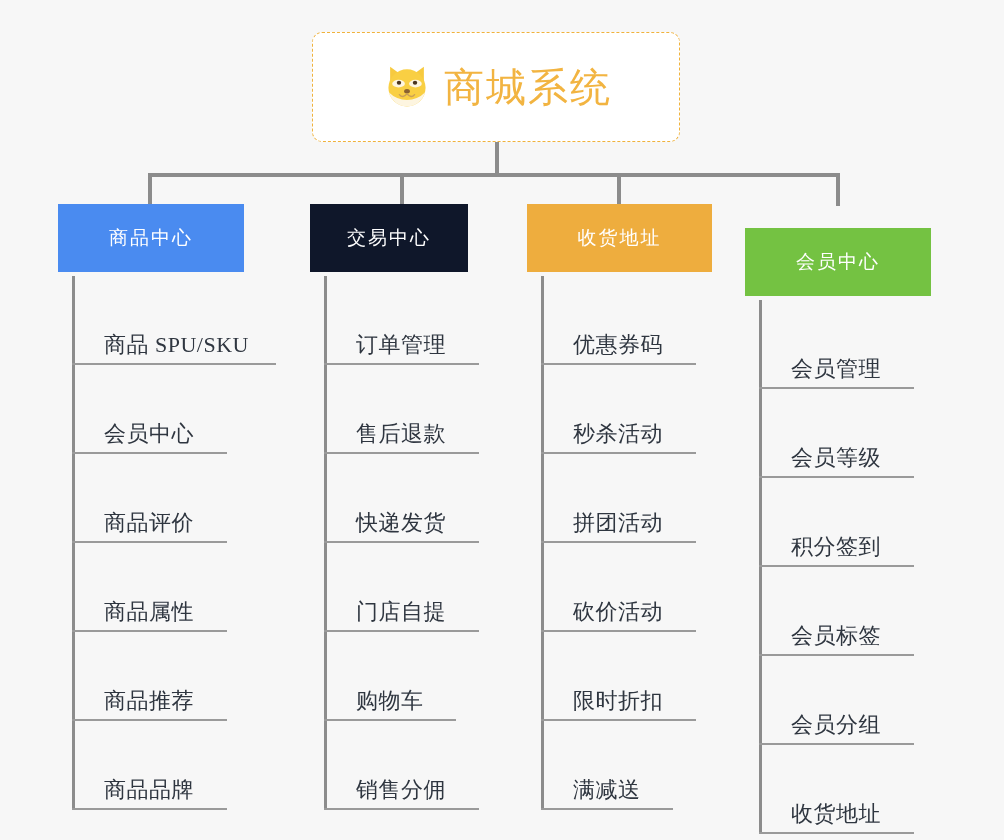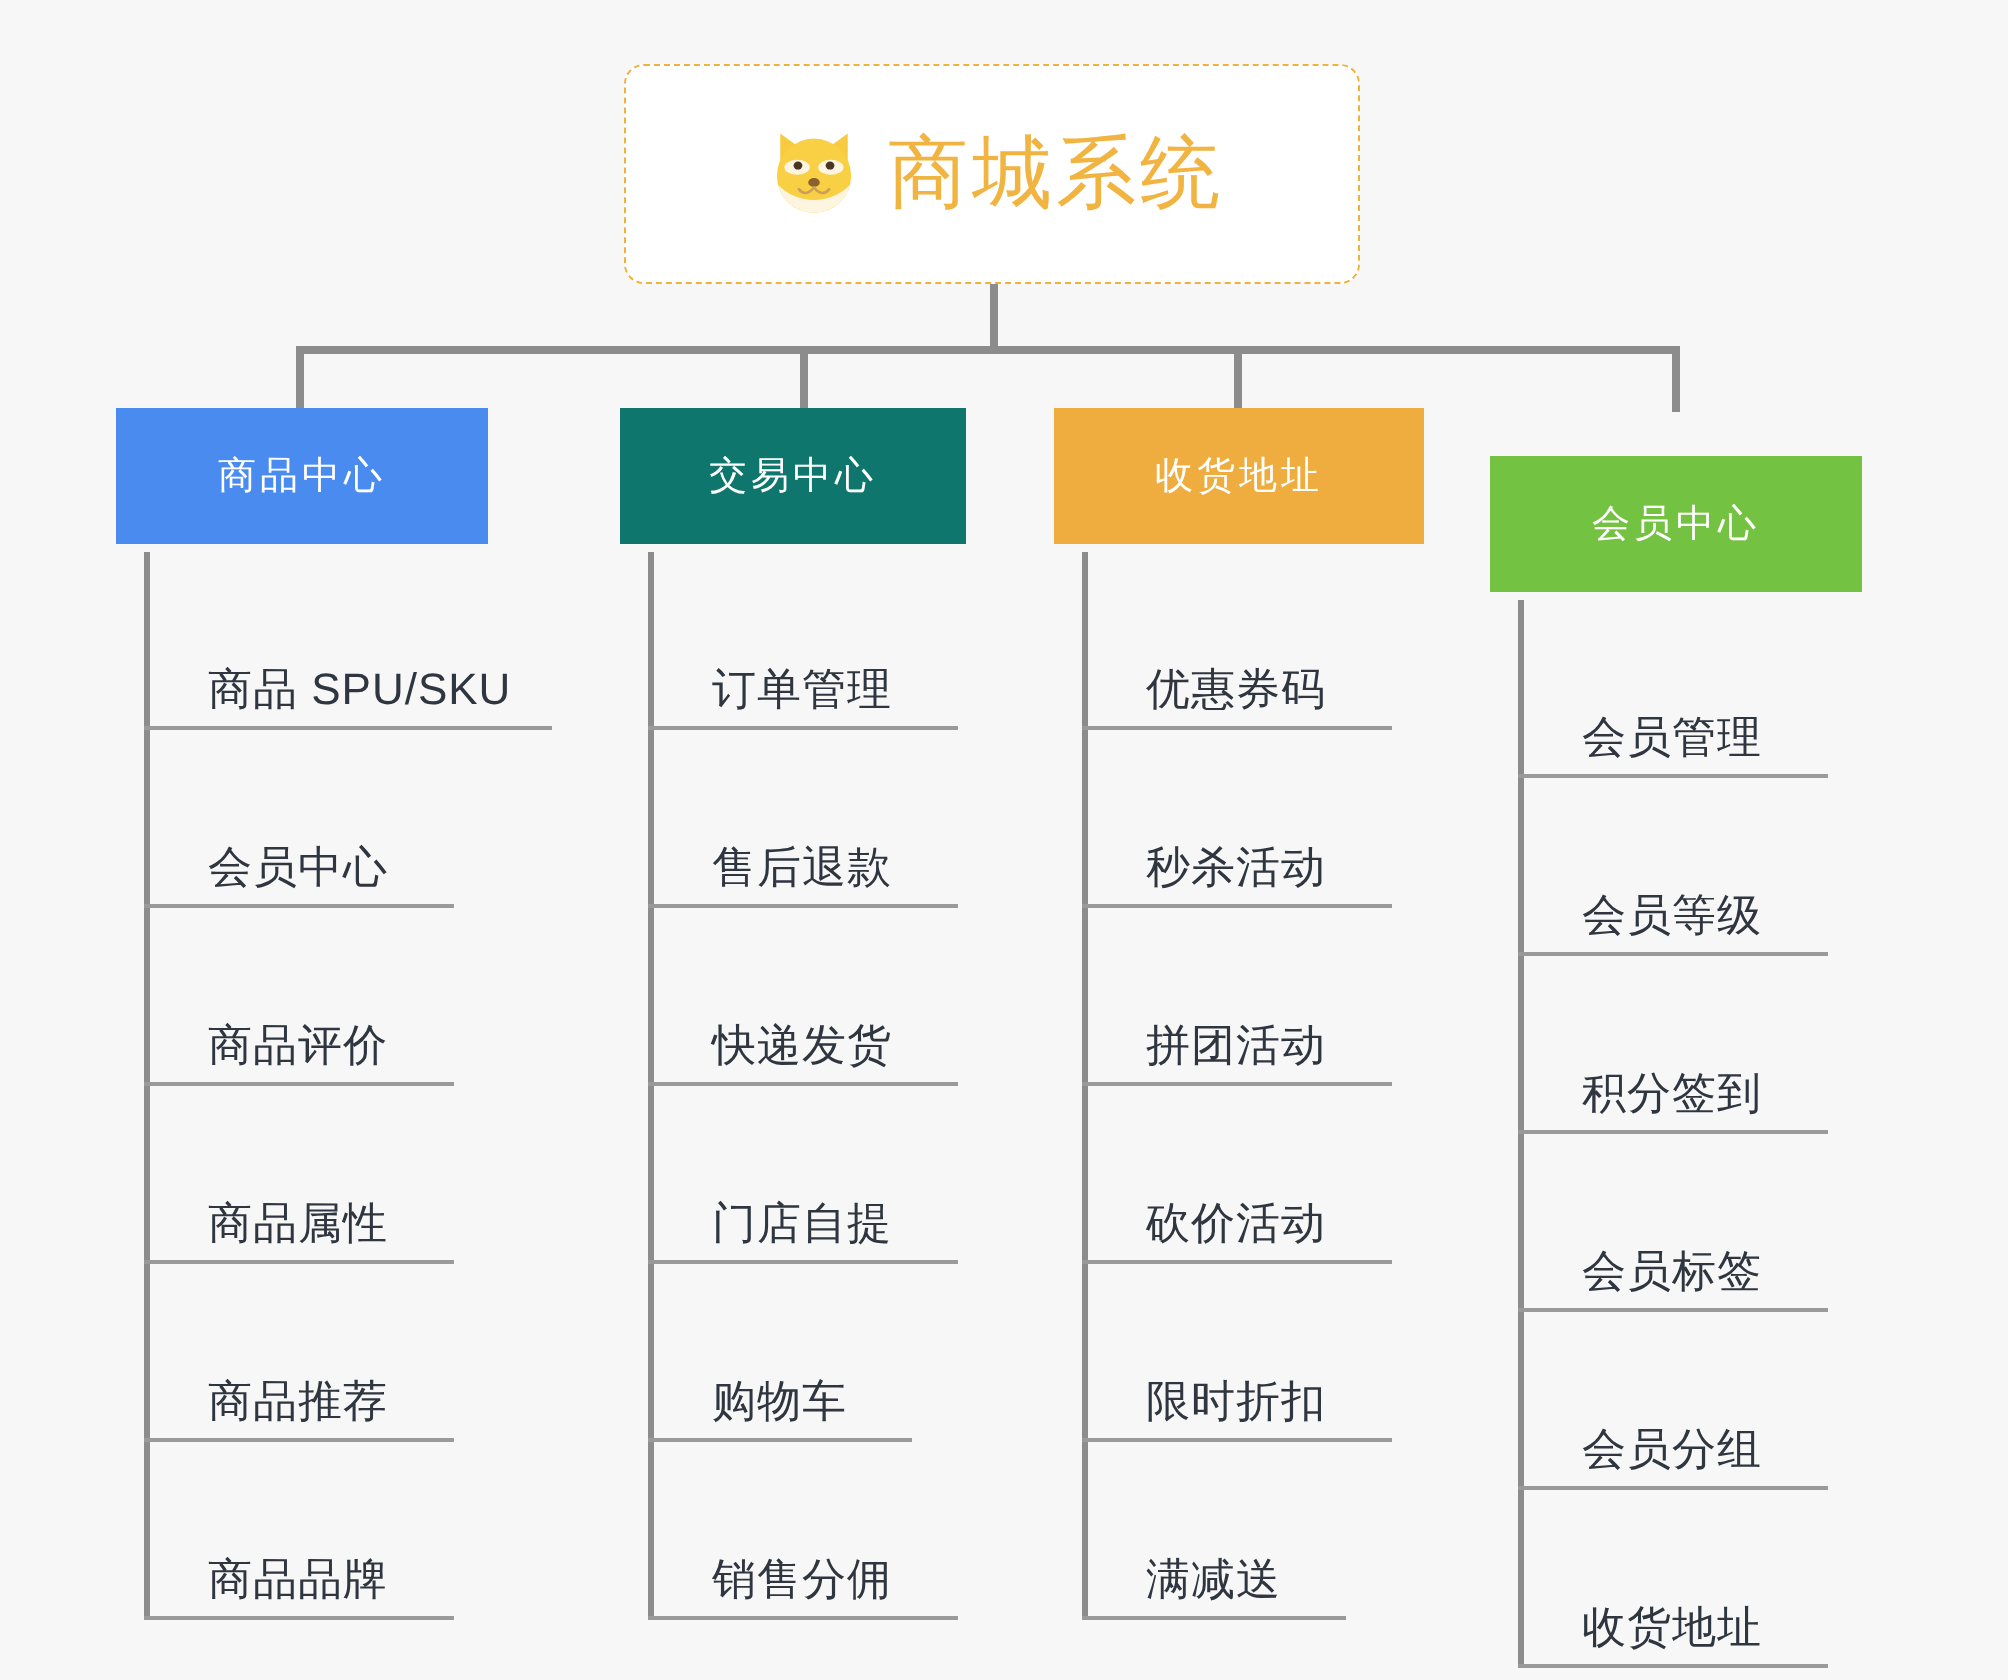--- a/index.html
+++ b/index.html
@@ -93,20 +93,21 @@
     width: 3px;
     background: #8c8c8c;
     height: calc(100% - 1px);
   }
   .item {
     position: relative;
     height: 89px;
     display: flex;
     align-items: flex-end;
     padding-left: 46px;
+    font-family: Liberation Serif, serif;
   }
   .item-underline {
     position: absolute;
     left: 14px;
     bottom: 0;
     height: 2px;
     background: #9a9a9a;
   }
   .item-label {
     font-size: 22px;
@@ -183,21 +184,21 @@
         <span class="item-label">商品推荐</span>
       </div>
       <div class="item">
         <span class="item-underline" style="width:155px;"></span>
         <span class="item-label">商品品牌</span>
       </div>
     </div>
   </div>
 
   <div class="column" style="left:310px; width:230px;">
-    <div class="cat-box" style="width:173px; background:#0f766e;">
+    <div class="cat-box" style="width:158px; background:#0f172a;">
       <span>交易中心</span>
     </div>
     <div class="items">
       <div class="item">
         <span class="item-underline" style="width:155px;"></span>
         <span class="item-label">订单管理</span>
       </div>
       <div class="item">
         <span class="item-underline" style="width:155px;"></span>
         <span class="item-label">售后退款</span>

